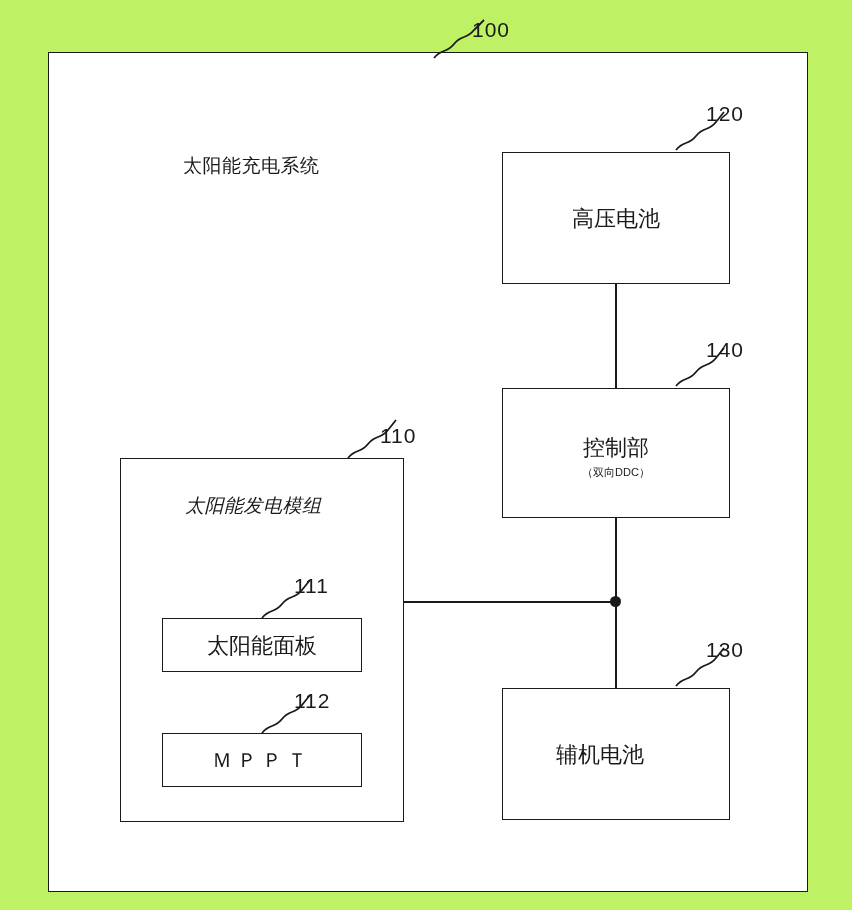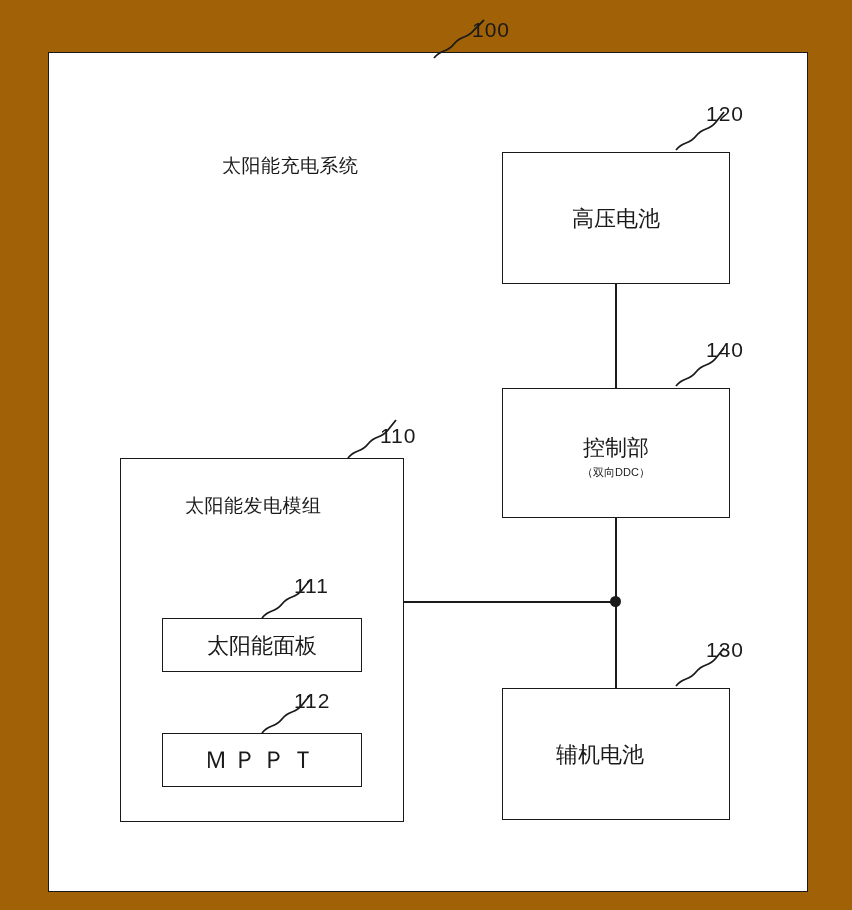--- a/index.html
+++ b/index.html
@@ -4,21 +4,21 @@
 <style>
   html, body {
     margin: 0;
     padding: 0;
     background: #ffffff;
   }
   #canvas {
     position: relative;
     width: 852px;
     height: 910px;
-    background: #a16207;
+    background: #bef264;
     font-family: "Liberation Sans", sans-serif;
     overflow: hidden;
   }
   .box {
     position: absolute;
     border: 1.6px solid #1a1a1a;
     background: #ffffff;
     box-sizing: border-box;
   }
   .lbl {
@@ -51,38 +51,38 @@
     position: absolute;
   }
   .dot {
     position: absolute;
     width: 11px;
     height: 11px;
     border-radius: 50%;
     background: #1a1a1a;
   }
   .sys-title { font-size: 19px; }
-  .mod-title { font-size: 19px; }
+  .mod-title { font-size: 19px; font-style: italic; }
   .box-text { font-size: 22px; }
-  .mppt-text { font-size: 24px; letter-spacing: 5px; }
+  .mppt-text { font-size: 20px; letter-spacing: 5px; }
   .ddc-small { font-size: 11px; }
 </style>
 </head>
 <body>
 
 <div id="canvas">
 
   <div class="box" style="left:48px; top:52px; width:760px; height:840px;"></div>
 
   <svg class="tick" style="left:432px; top:14px; width:60px; height:46px;">
     <path d="M2,44 C10,34 14,40 22,30 C30,20 34,26 42,16 L52,6" stroke="#1a1a1a" stroke-width="1.8" fill="none"></path>
   </svg>
   <div class="refnum" style="left:472px; top:18px;">100</div>
 
-  <div class="lbl sys-title" style="left:183px; top:153px;margin-left:39px;">太阳能充电系统</div>
+  <div class="lbl sys-title" style="left:183px; top:153px;">太阳能充电系统</div>
 
   <div class="box" style="left:502px; top:152px; width:228px; height:132px;"></div>
   <div class="center-lbl box-text" style="left:502px; top:152px; width:228px; height:132px;">高压电池</div>
   <svg class="tick" style="left:672px; top:100px; width:56px; height:52px;">
     <path d="M4,50 C12,40 16,46 24,36 C32,26 36,32 44,22 L52,12" stroke="#1a1a1a" stroke-width="1.8" fill="none"></path>
   </svg>
   <div class="refnum" style="left:706px; top:102px;">120</div>
 
   <div class="box" style="left:502px; top:388px; width:228px; height:130px;"></div>
   <div class="center-lbl" style="left:502px; top:388px; width:228px; height:136px;">

